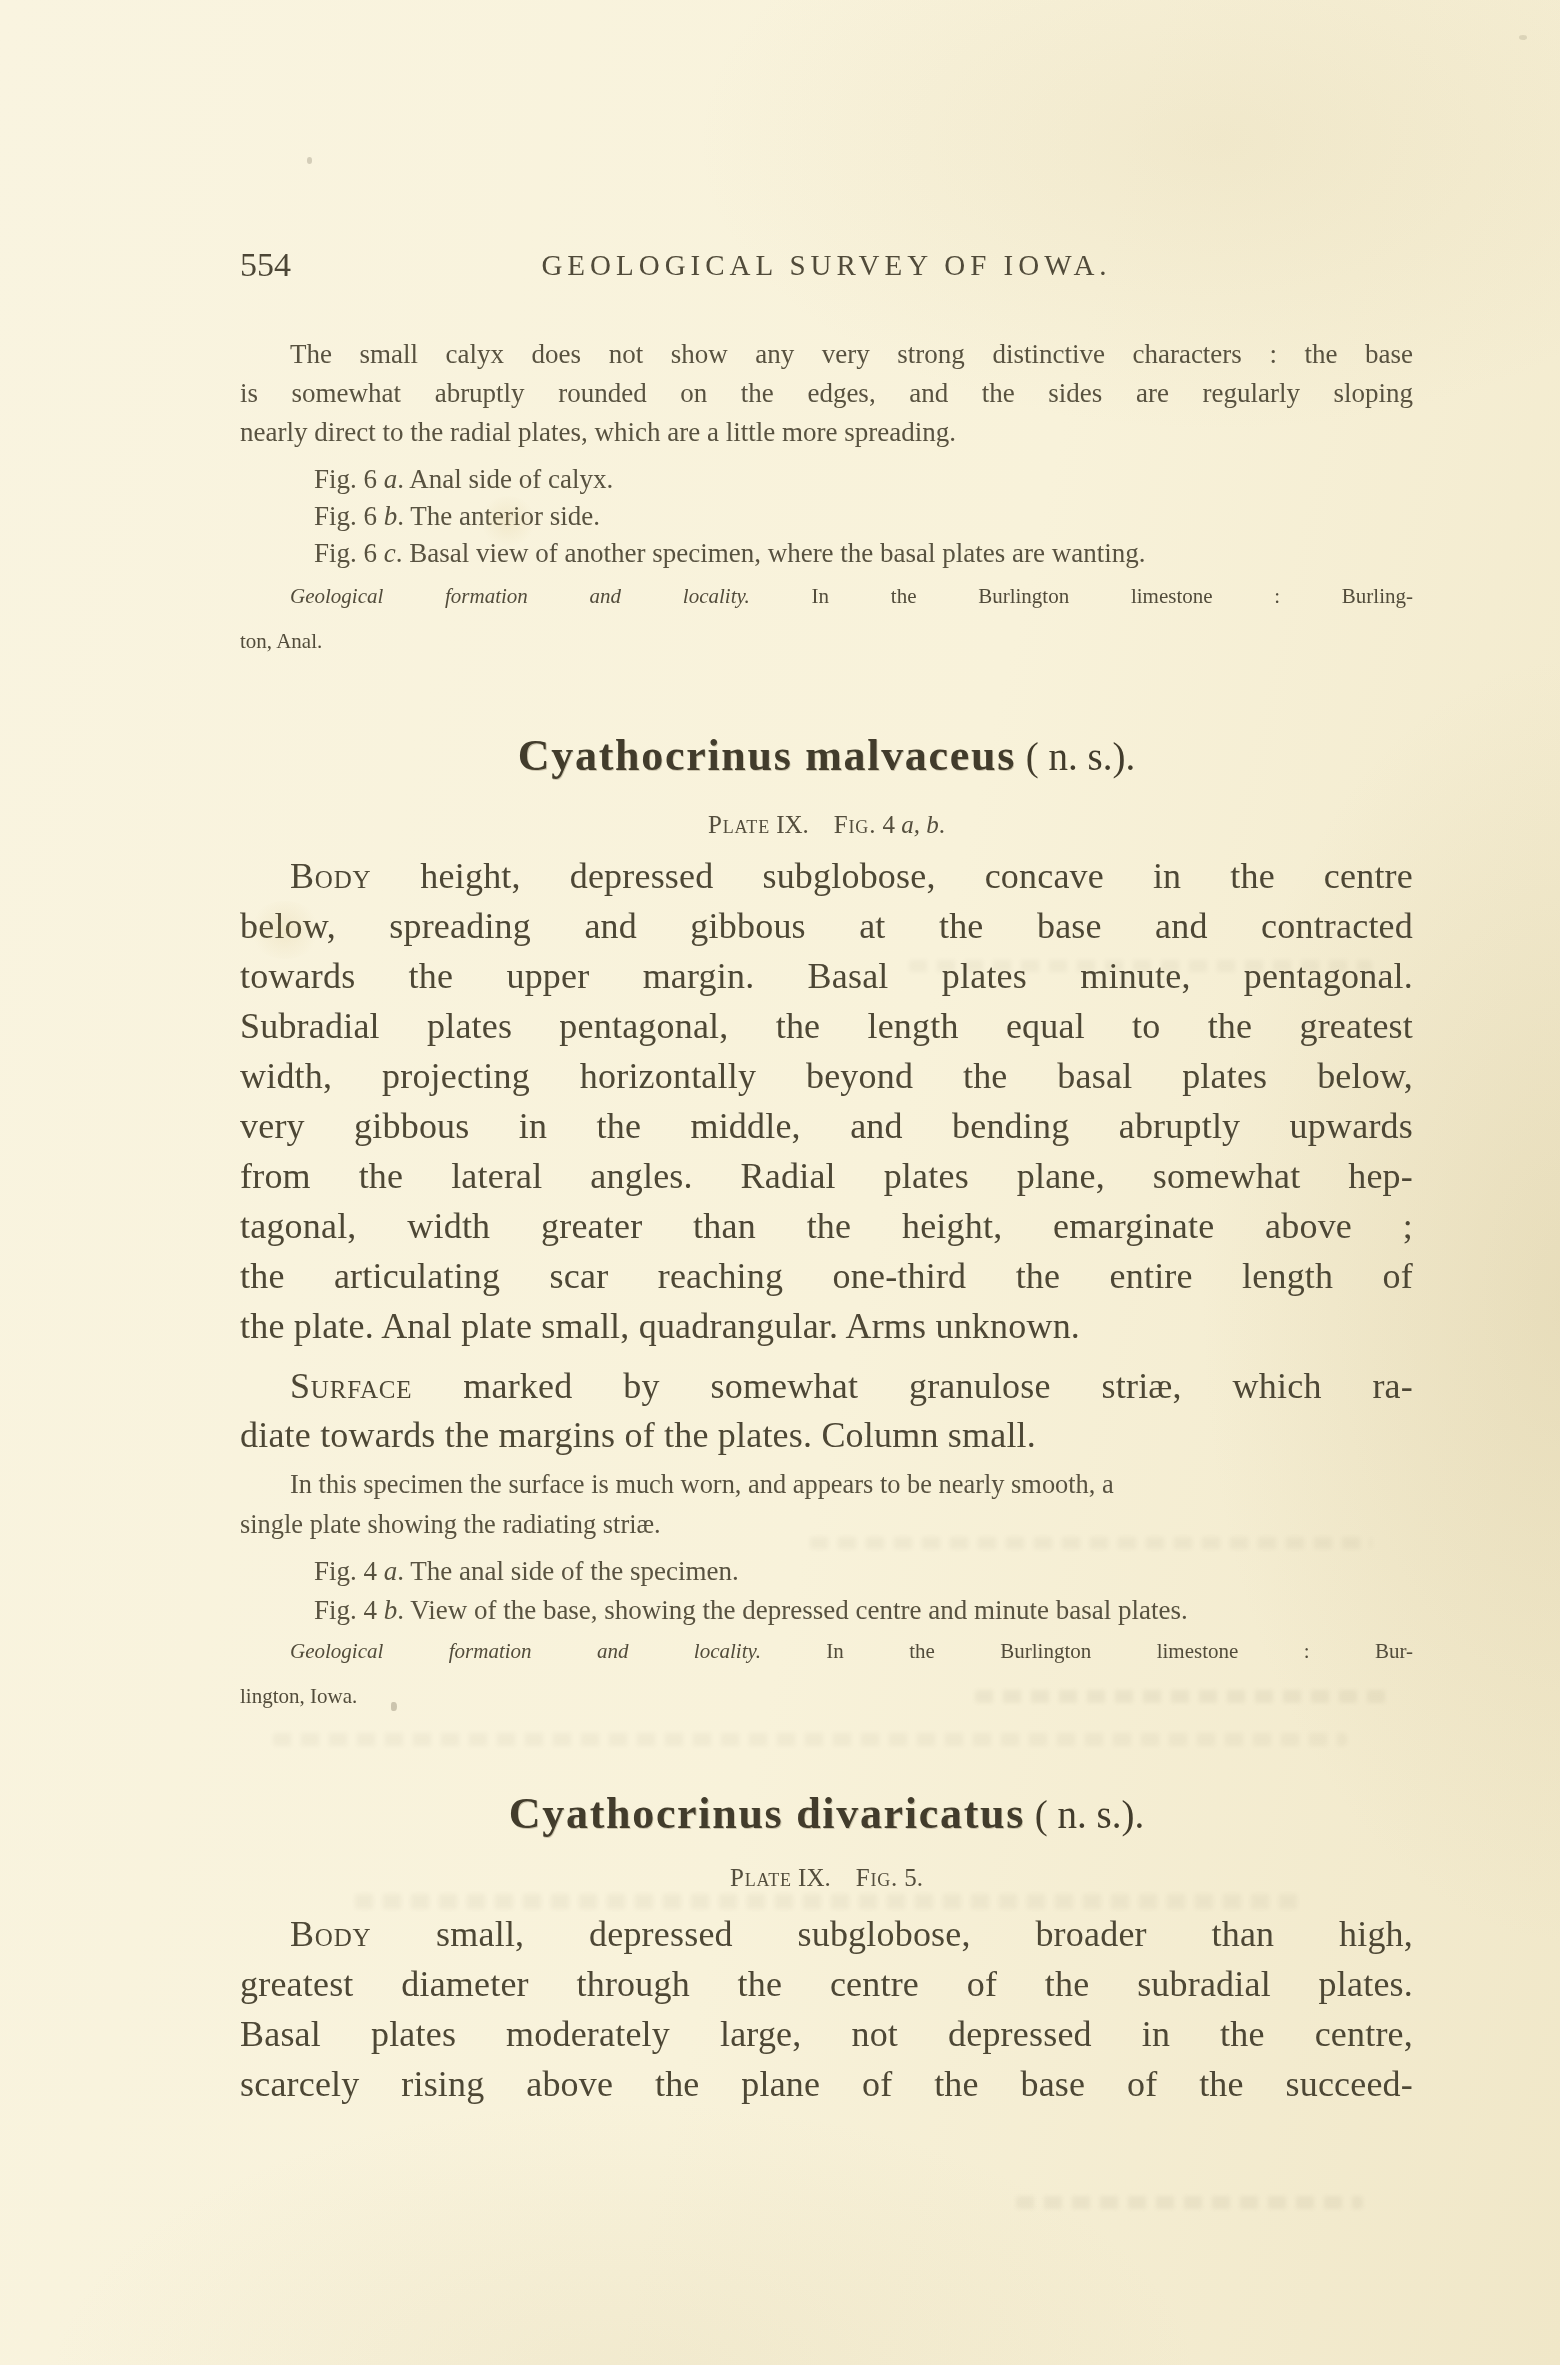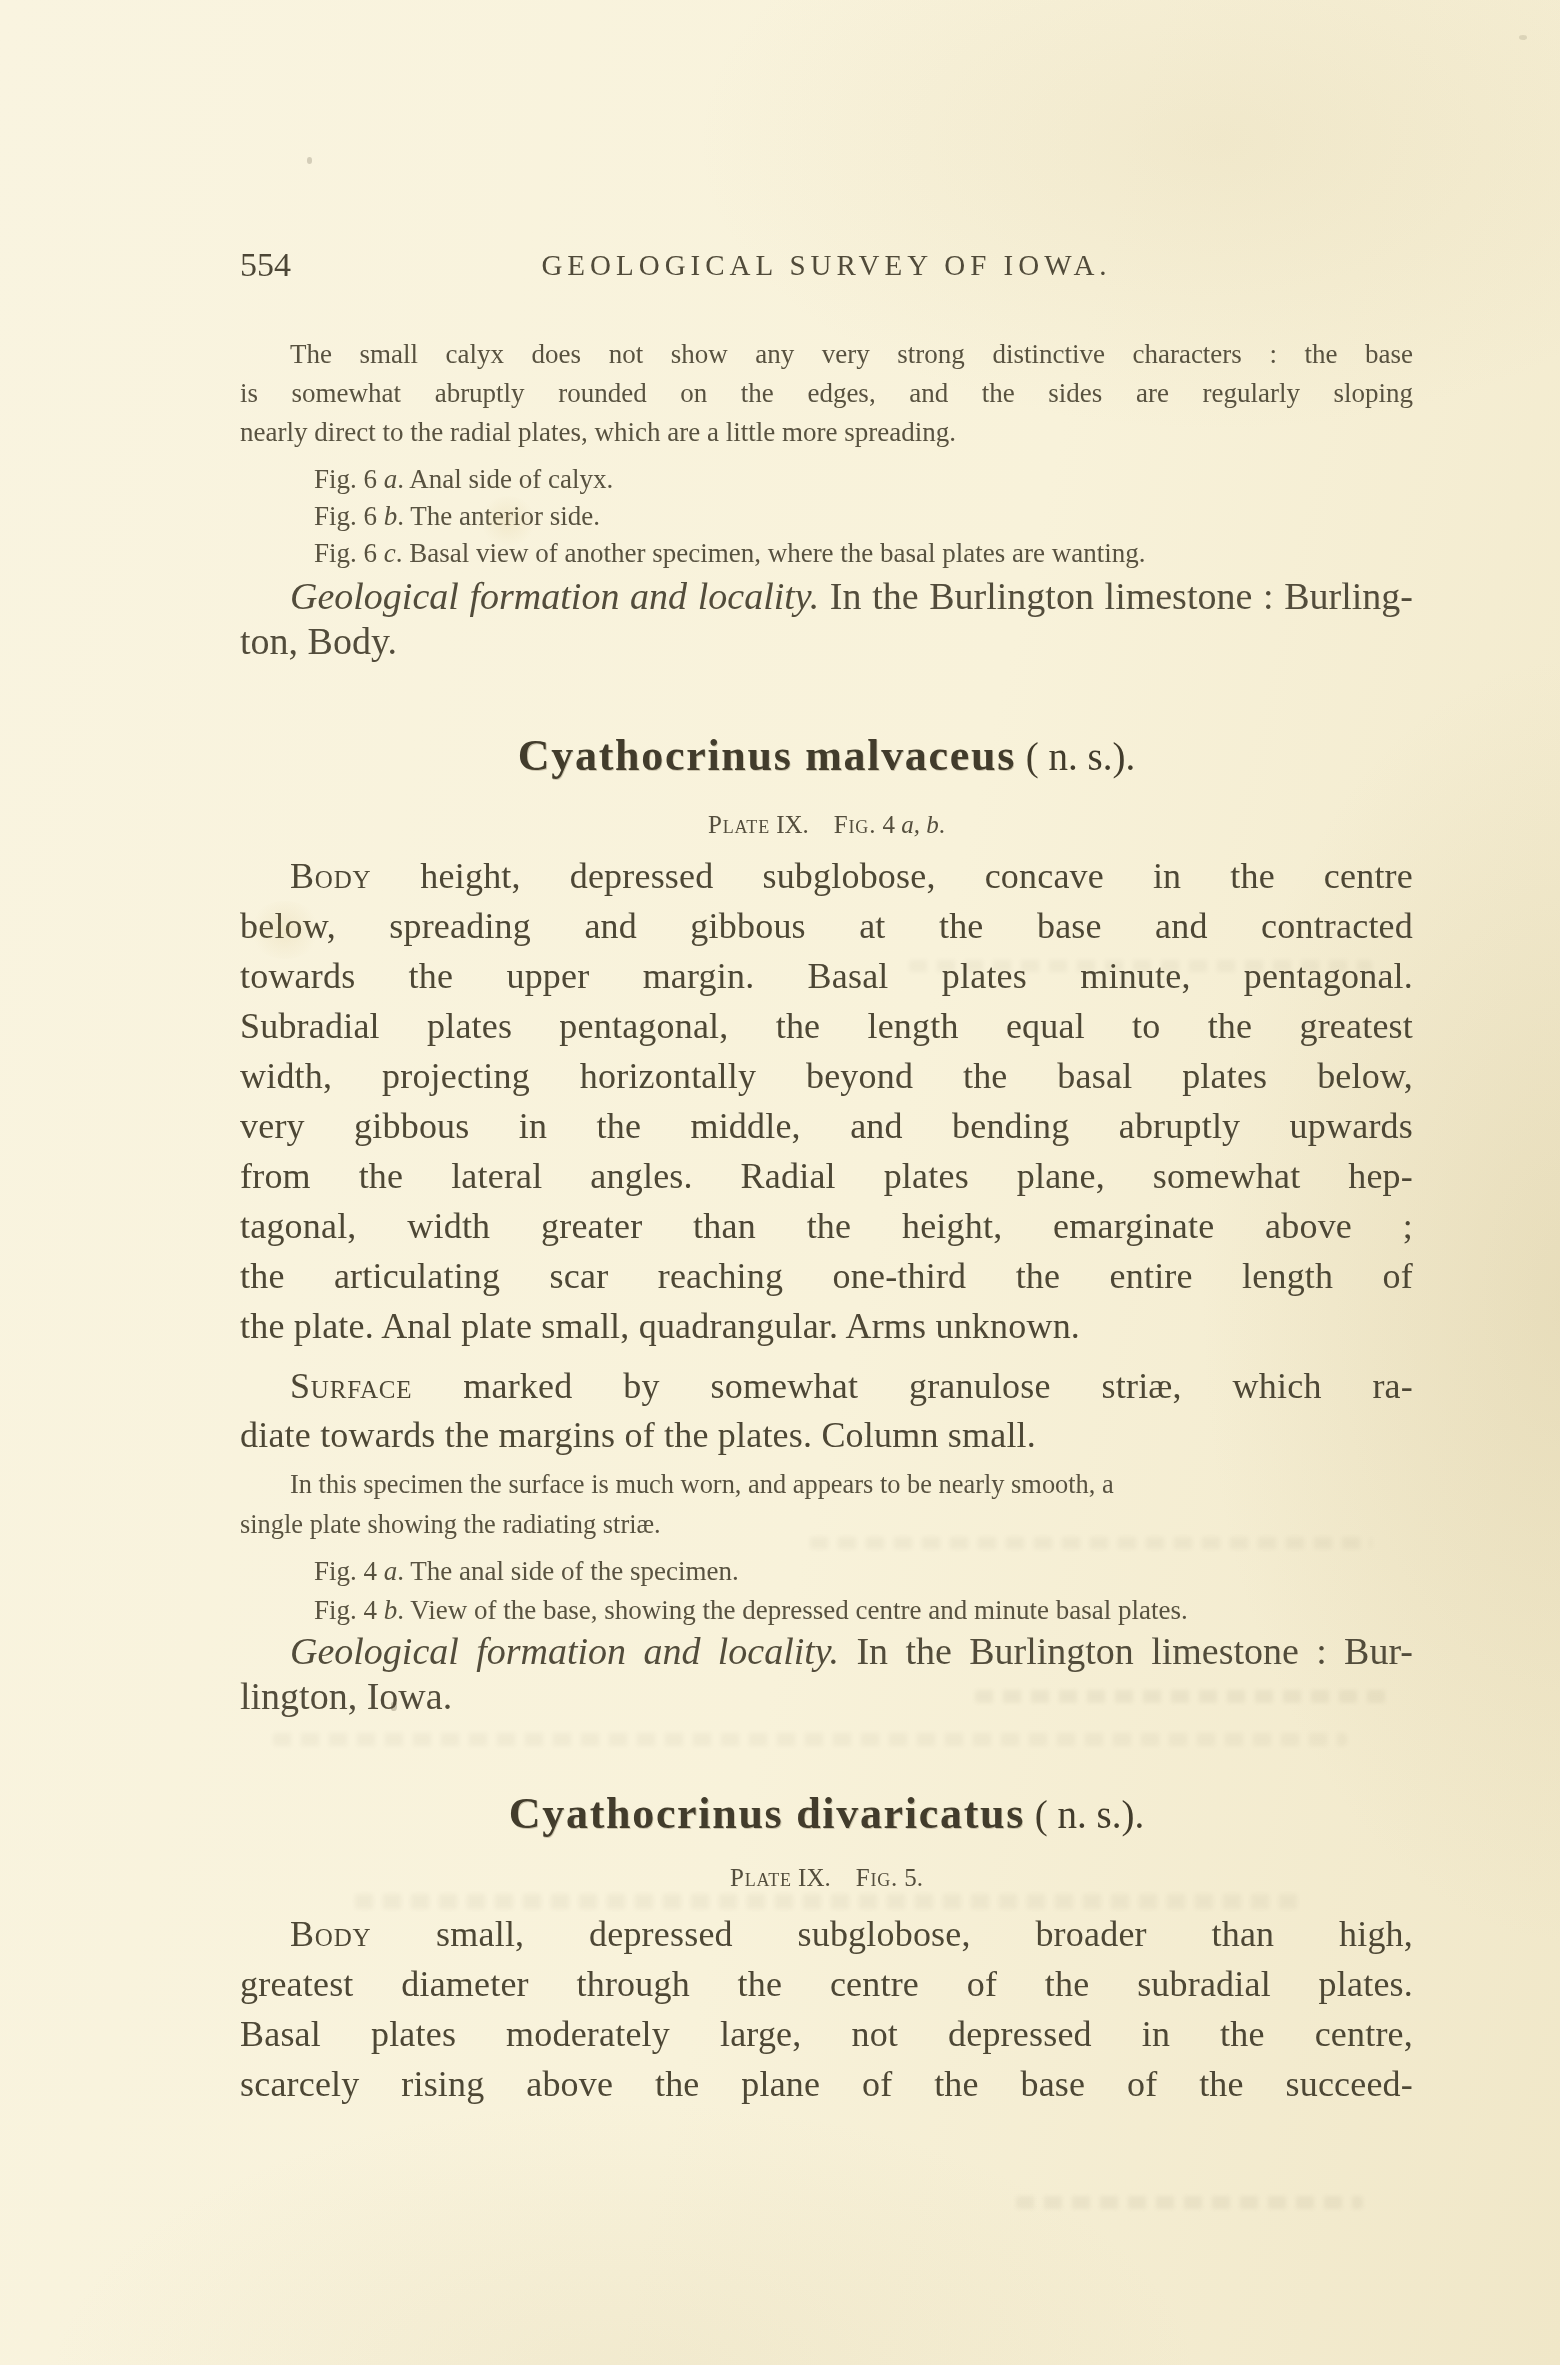--- a/index.html
+++ b/index.html
@@ -24,21 +24,21 @@
   .i{font-style:italic;}
   .sc{font-variant:small-caps;letter-spacing:0.8px;}
 
   .header-row{position:absolute;left:240px;width:1173px;top:246px;height:50px;}
   .pagenum{position:absolute;left:0;top:0;font-size:34px;color:#4c4636;}
   .runtitle{position:absolute;left:0;right:0;top:3.3px;text-align:center;
             font-size:29px;letter-spacing:5px;color:#514b3a;}
 
   .small-type{font-size:27px;line-height:39px;color:#585240;}
   .figs{font-size:27px;line-height:37px;color:#585240;padding-left:74px;}
-  .loc{font-size:38px;line-height:45px;color:#524c3b;}
+  .loc{font-size:21px;line-height:45px;color:#524c3b;}
   .note{font-size:26.4px;line-height:40px;color:#585240;}
   .body-type{font-size:36px;line-height:50px;letter-spacing:0.2px;color:#4d4735;}
 
   .heading{position:absolute;left:240px;width:1173px;text-align:center;color:#423c2c;line-height:1.1;}
   .species-name{font-weight:bold;font-size:44px;letter-spacing:1.7px;
                 text-shadow:0.8px 0.8px 0 rgba(125,115,88,.35);}
   .heading-tail{font-weight:normal;font-size:39px;}
   .plate{font-size:25px;color:#544e3d;}
 
   .ghost{position:absolute;opacity:.07;filter:blur(2.1px);border-radius:3.3px;
@@ -64,21 +64,21 @@
     </div>
 
   <div class="block figs" style="top:461px">
       <div class="line"><span>Fig. 6 </span><span class="i">a</span><span>. Anal side of calyx.</span></div>
       <div class="line"><span>Fig. 6 </span><span class="i">b</span><span>. The anterior side.</span></div>
       <div class="line"><span>Fig. 6 </span><span class="i">c</span><span>. Basal view of another specimen, where the basal plates are wanting.</span></div>
     </div>
 
   <div class="block loc" style="top:574px">
       <div class="line indent"><span class="i">Geological formation and locality.</span><span> In the Burlington limestone : Burling-</span></div>
-      <div class="line left"><span>ton, Body.</span></div>
+      <div class="line left"><span>ton, Anal.</span></div>
     </div>
 
   <div class="heading" style="top:732px">
     <span class="species-name">Cyathocrinus malvaceus</span><span class="heading-tail"> ( n. s.).</span>
   </div>
 
   <div class="block plate" style="top:811px">
       <div class="line"><span class="sc">Plate</span><span> IX. </span><span class="sc">Fig.</span><span> 4 </span><span class="i">a, b</span><span>.</span></div>
     </div>
 

